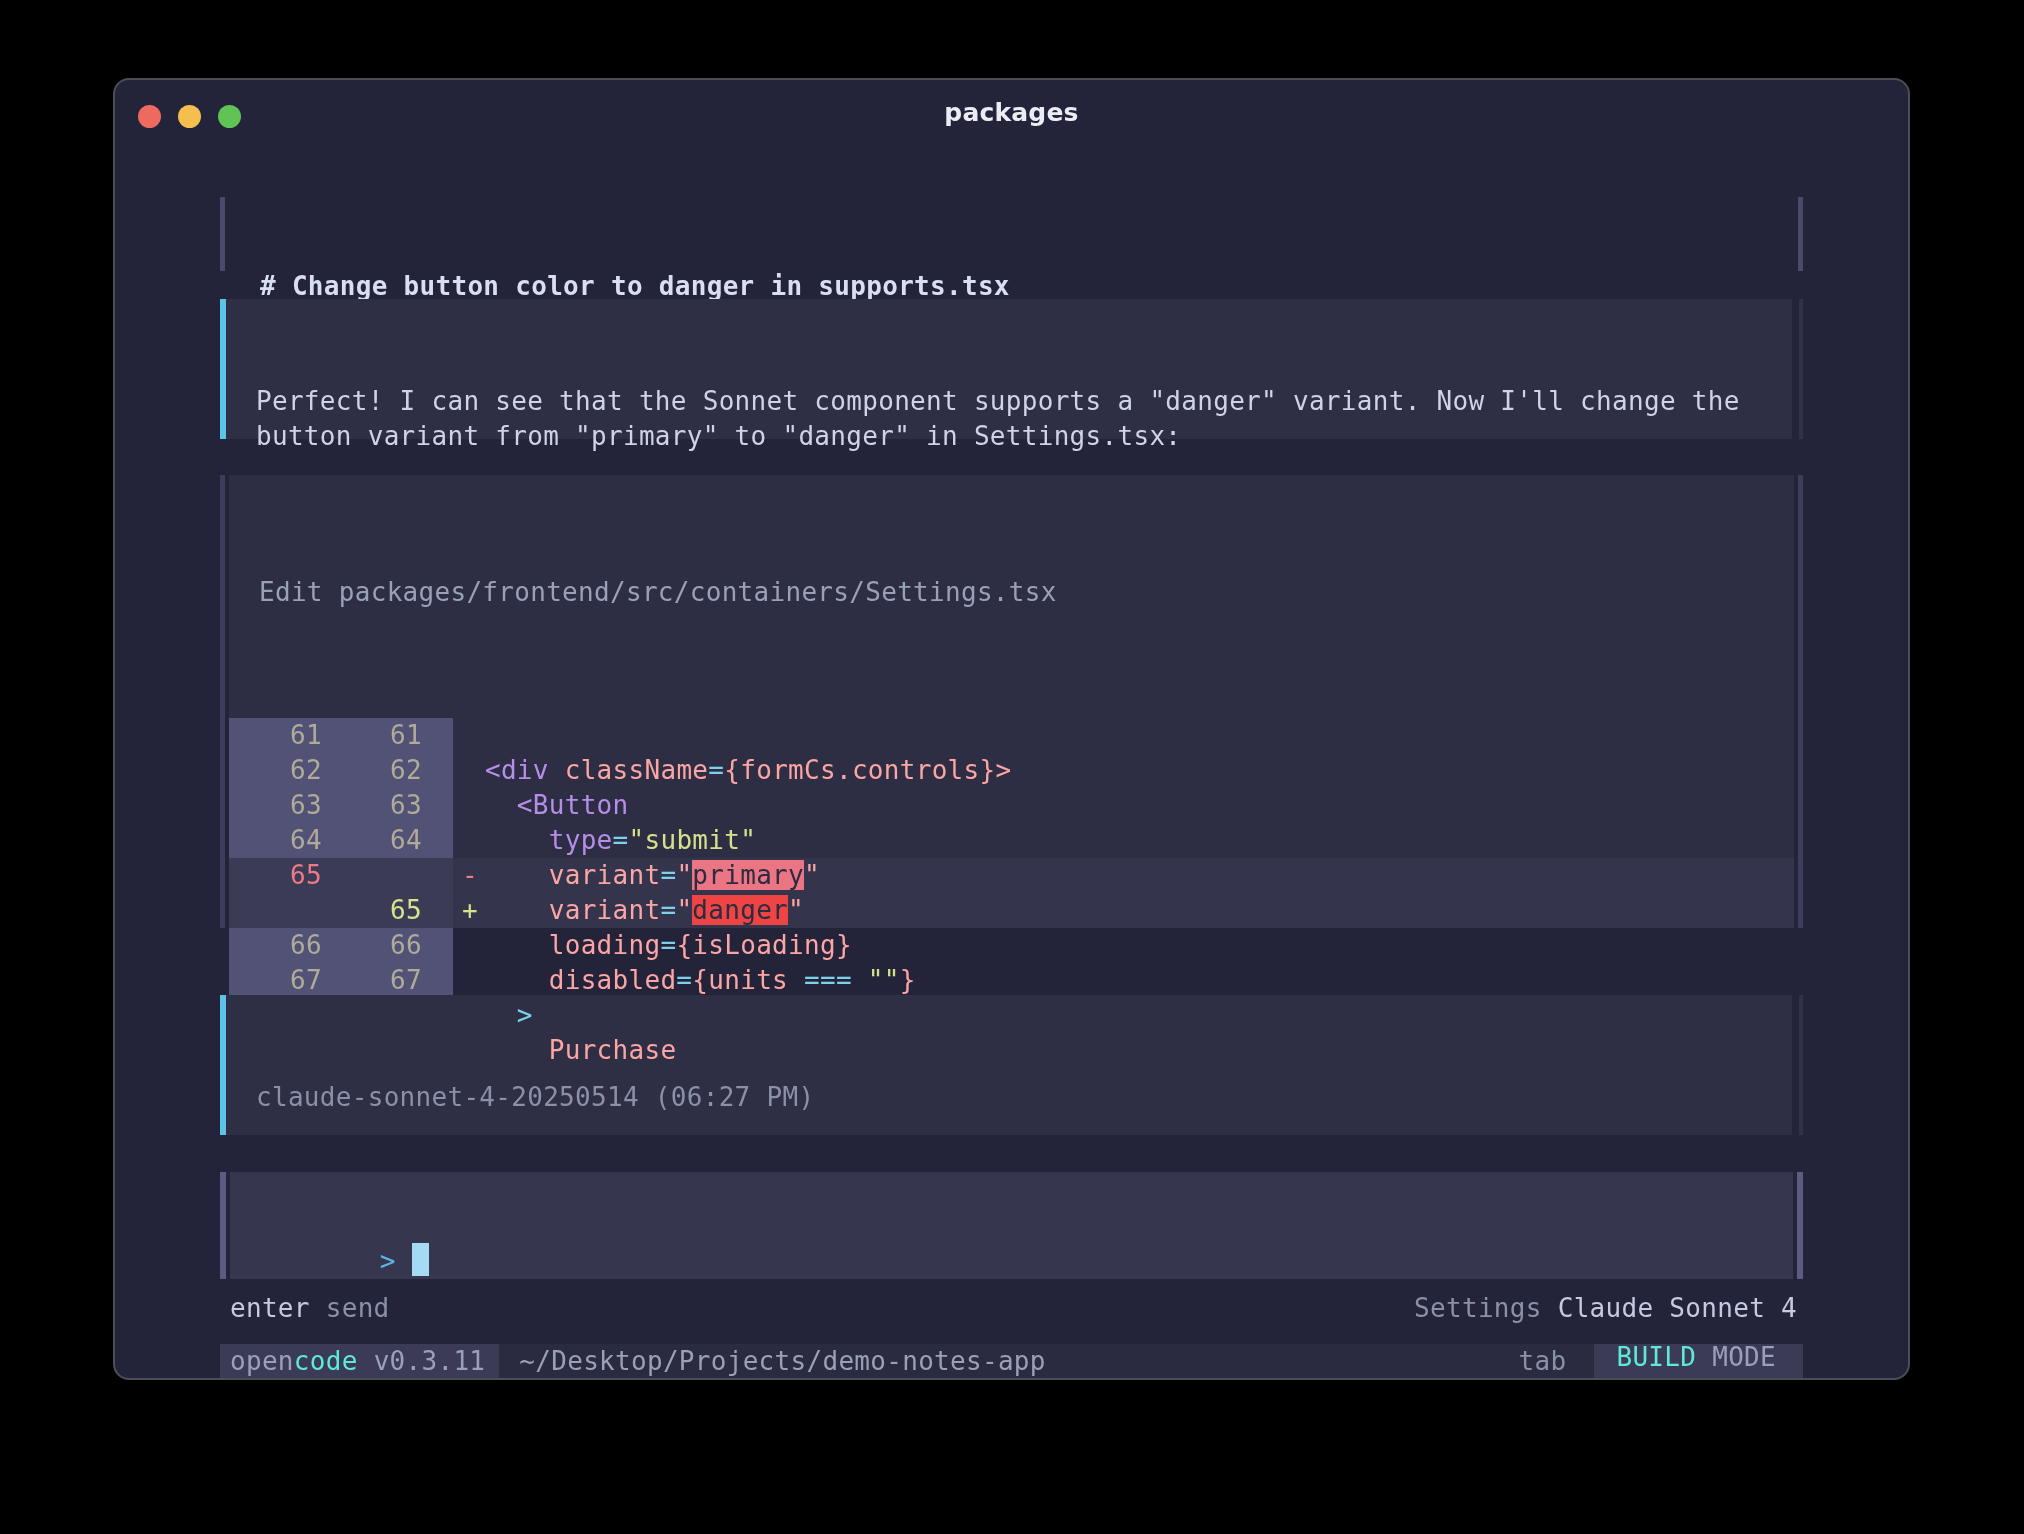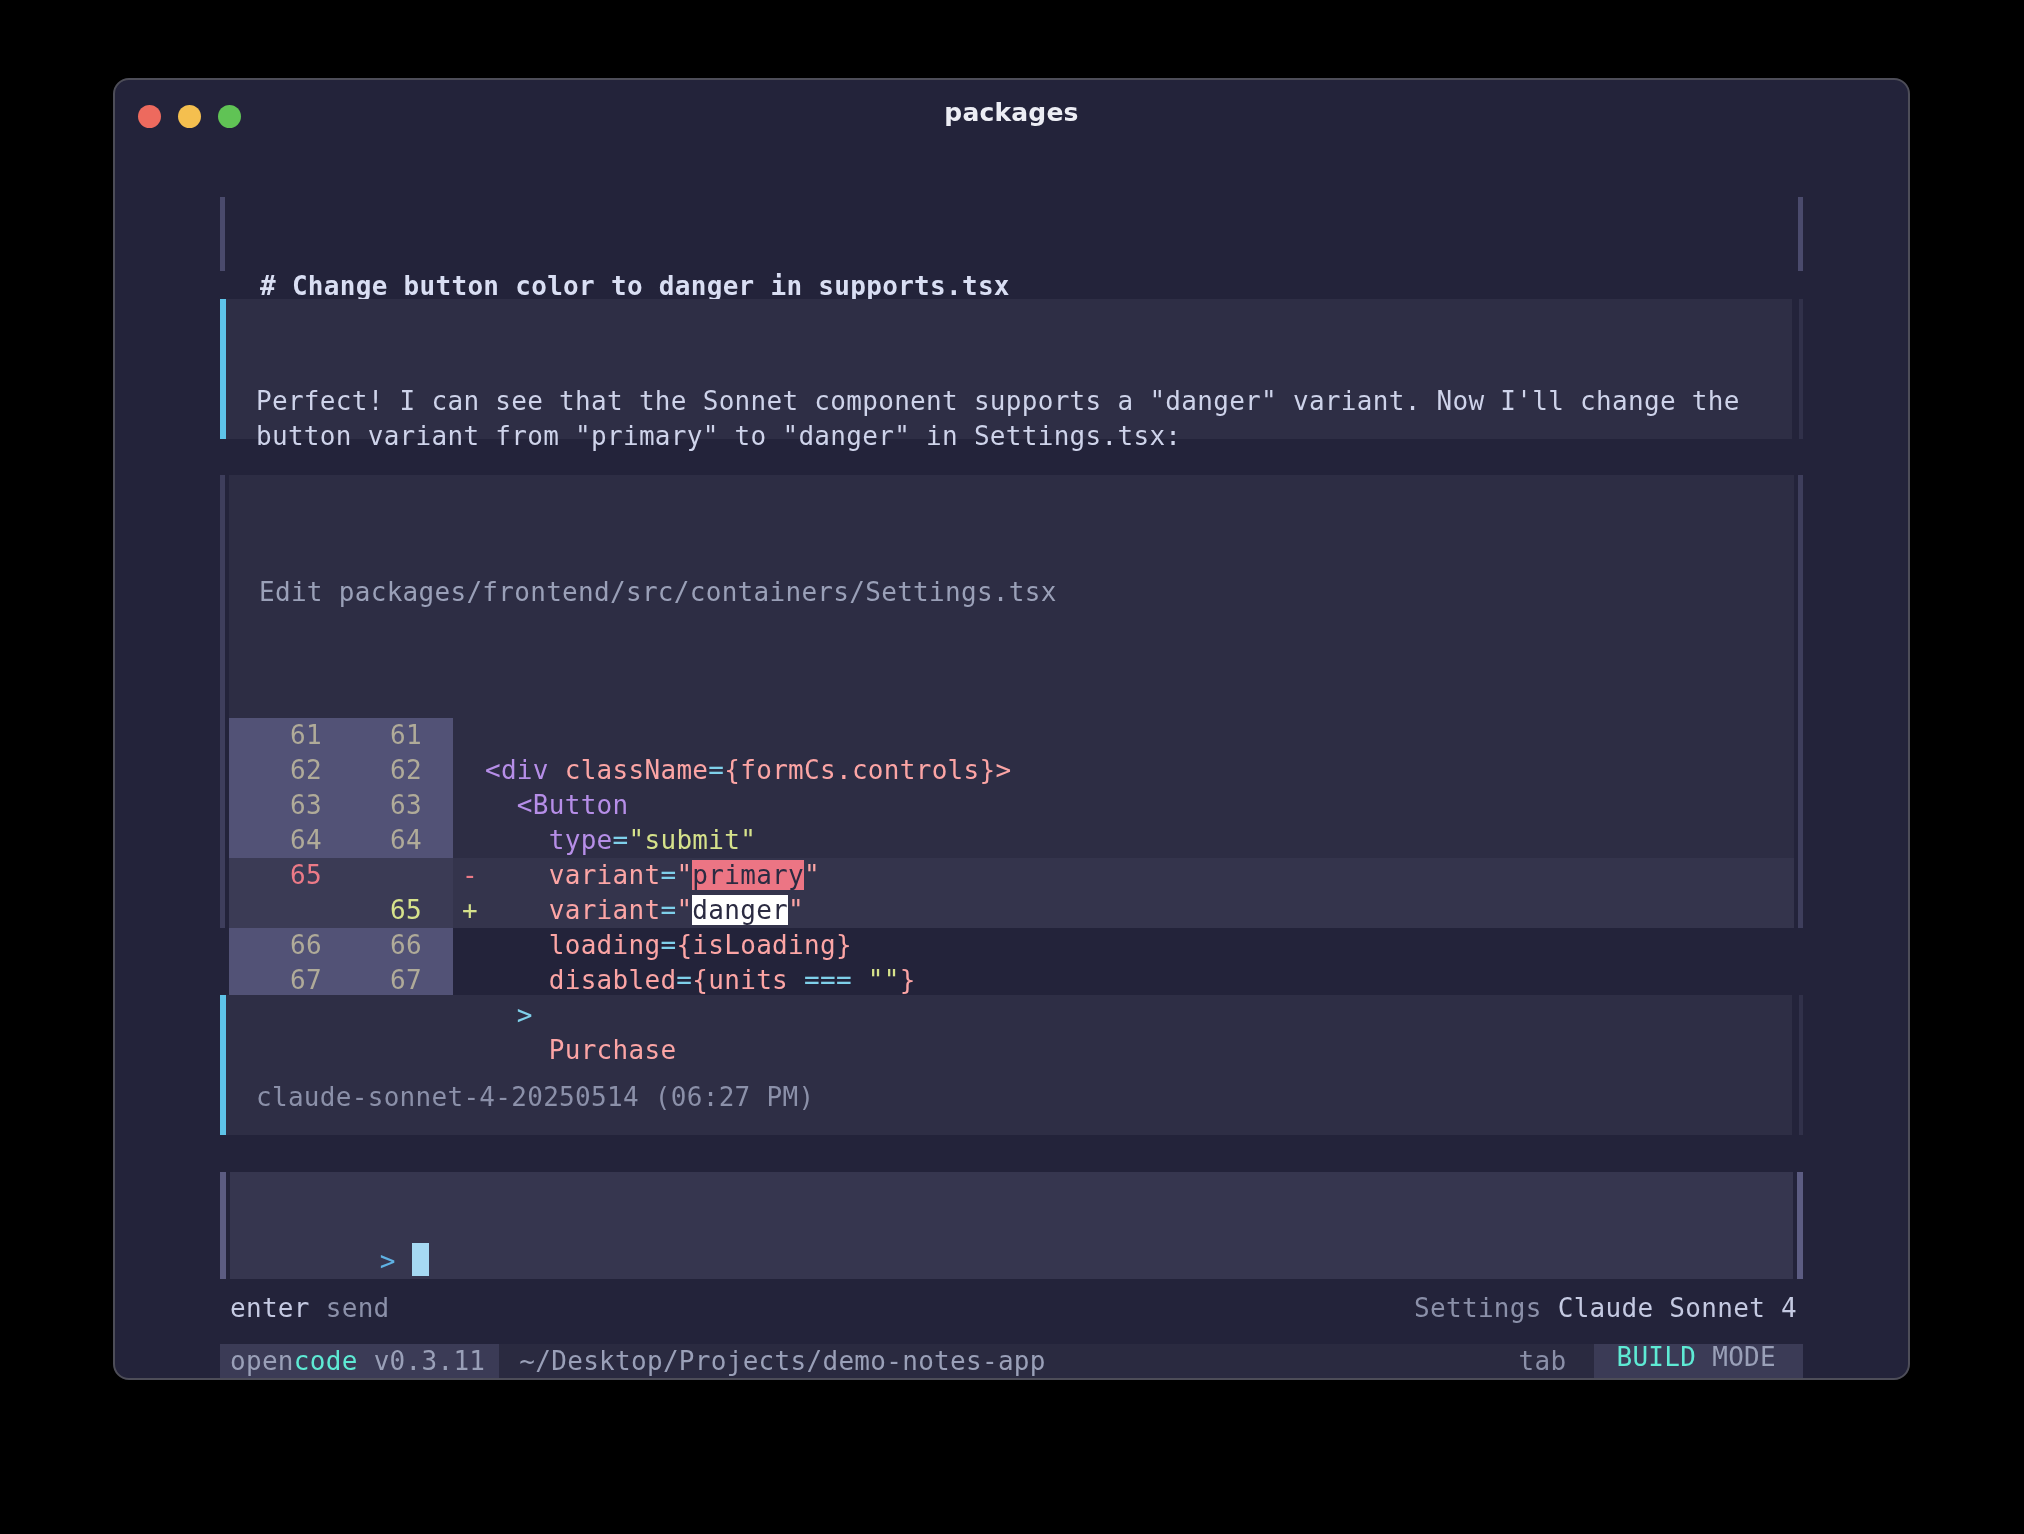--- a/index.html
+++ b/index.html
@@ -75,21 +75,21 @@
   .codearea { flex:1 1 auto; position:relative; color:#c5cae6; }
   .diff-row.del .codearea, .diff-row.add .codearea { background:#34344c; }
   .sign { position:absolute; left:9px; top:0; }
   .diff-row.del .sign { color:#ec7a87; }
   .diff-row.add .sign { color:#d6e28b; }
   .seg.d { color:#fca5a5; }
   .seg.tag { color:#b68ee8; }
   .seg.op { color:#7fd0ea; }
   .seg.str { color:#d6e28b; }
   .seg.delw { background:#ec7584; color:#2b2b42; }
-  .seg.addw { background:#ffffff; color:#2b2b42; }
+  .seg.addw { background:#ef4444; color:#2b2b42; }
 
   
   .input-panel { margin-top:37px; height:107px; }
   .input-panel .edge { width:6px; background:#5c5c82; }
   .input-panel .fcontent { background:#36364f; padding:36px 0 0 22px; }
   .prompt-char { color:#5fb2e4; }
   .cursor { display:inline-block; width:17px; height:33px; background:#a6d9f3; vertical-align:-6px; }
 
   
   .hint-row { margin-top:12px; display:flex; padding:0 6px 0 10px; }

